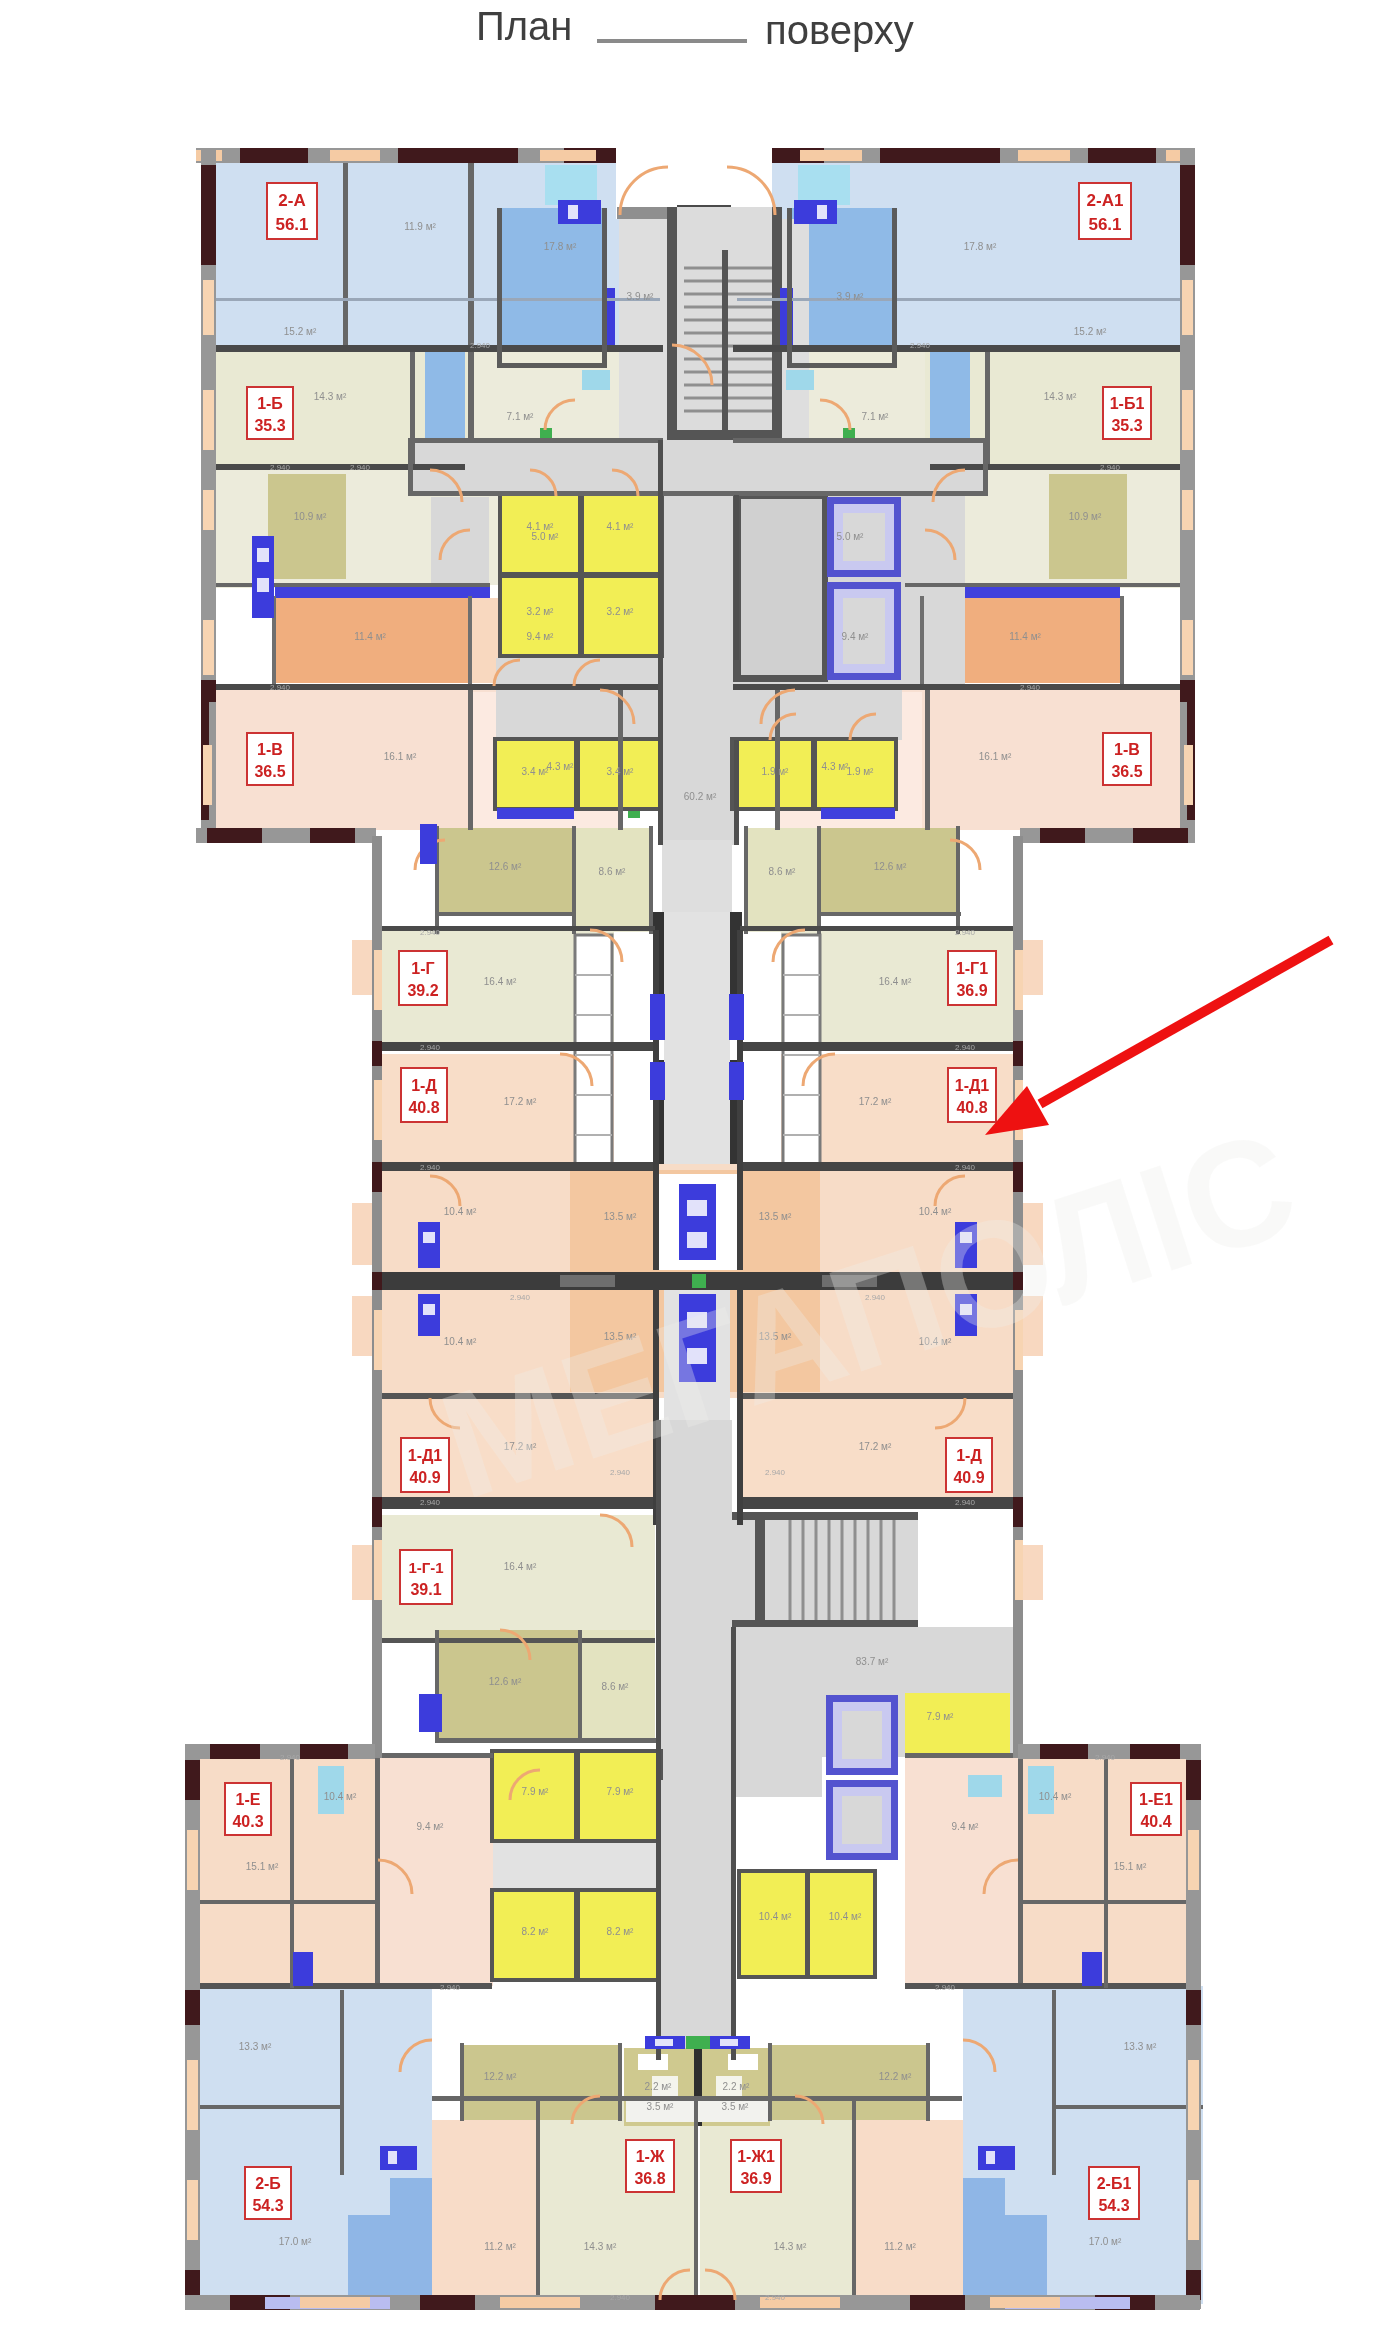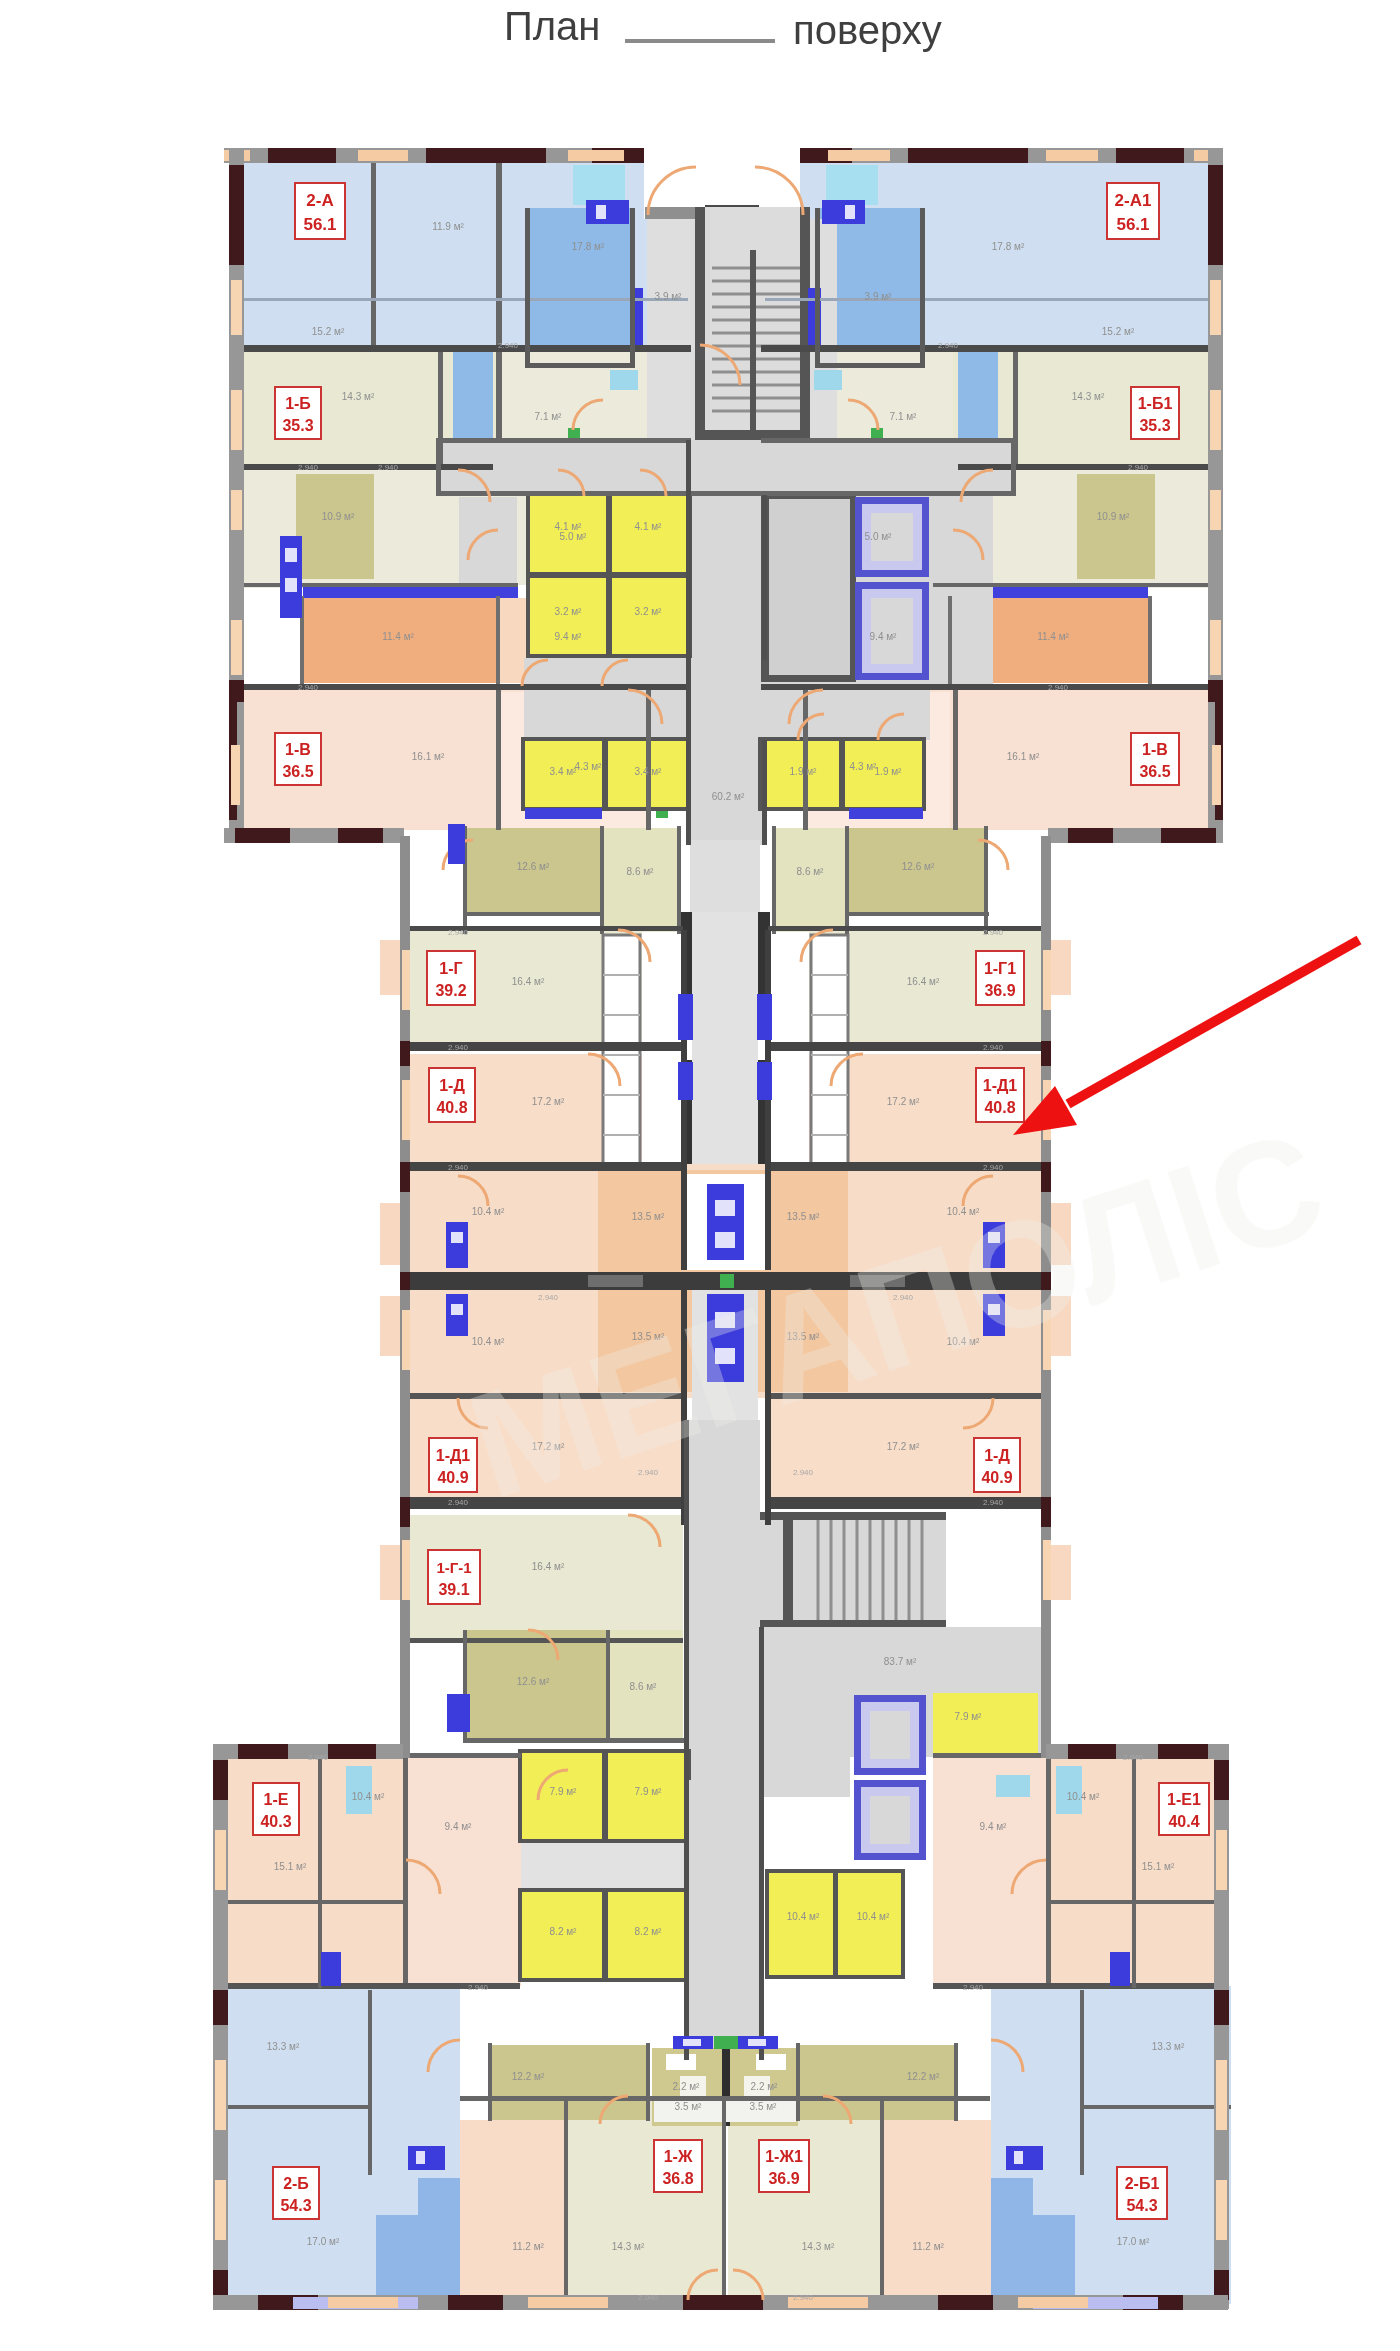--- a/index.html
+++ b/index.html
@@ -1,17 +1,17 @@
 <!DOCTYPE html>
 <html><head>
 <meta charset="utf-8">
 <style>
 html,body{margin:0;padding:0;background:#ffffff;}
 *{font-family:"Liberation Sans", sans-serif;}
-.wrap{position:relative;width:1343px;height:2351px;background:#fff;overflow:hidden;margin-left:28px;}
+.wrap{position:relative;width:1343px;height:2351px;background:#fff;overflow:hidden;}
 </style>
 </head>
 <body>
 <div class="wrap">
 <svg width="1400" height="2351" viewBox="0 0 1400 2351" xmlns="http://www.w3.org/2000/svg">
 
 <rect x="0" y="0" width="1400" height="2351" fill="#ffffff"></rect>
 
 <g>
 <text x="476" y="40" font-size="40" fill="#3f3f3f" font-weight="normal">План</text>

